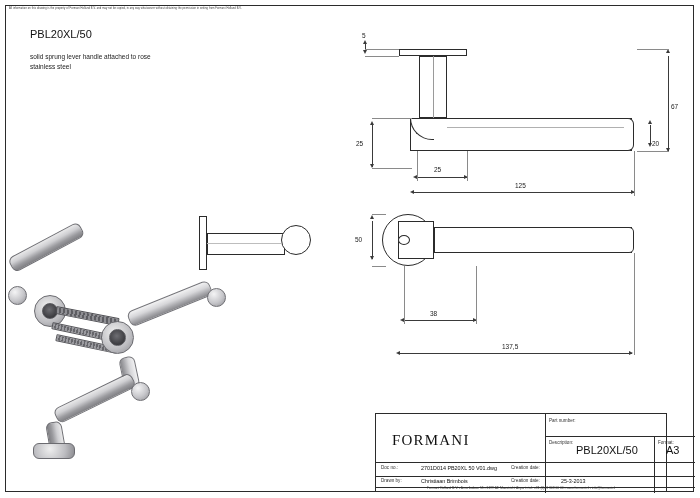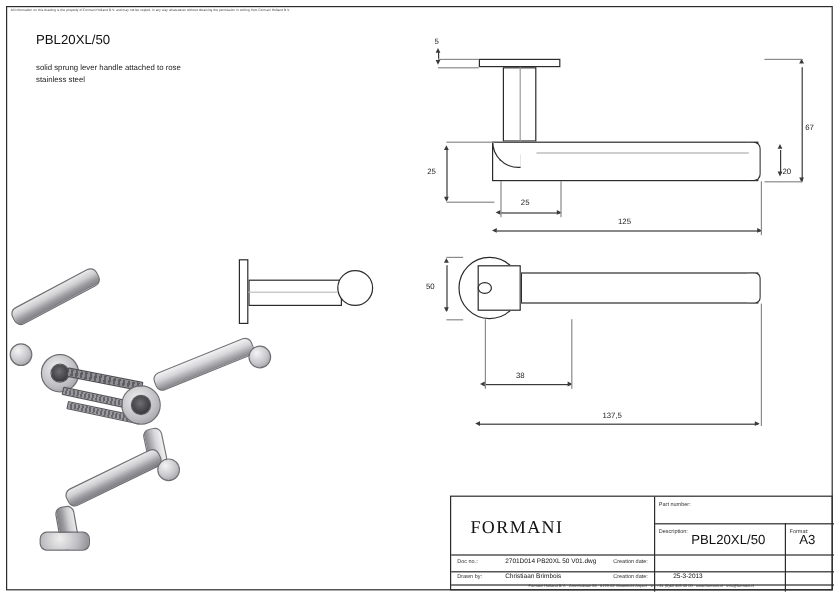--- a/index.html
+++ b/index.html
@@ -29,21 +29,21 @@
 
   .arrow{position:absolute;width:0;height:0;}
   .ar-l{border-top:2px solid transparent;border-bottom:2px solid transparent;border-right:4px solid #3a3a3a;}
   .ar-r{border-top:2px solid transparent;border-bottom:2px solid transparent;border-left:4px solid #3a3a3a;}
   .ar-u{border-left:2px solid transparent;border-right:2px solid transparent;border-bottom:4px solid #3a3a3a;}
   .ar-d{border-left:2px solid transparent;border-right:2px solid transparent;border-top:4px solid #3a3a3a;}
 
   .shape{position:absolute;border:1px solid #2b2b2b;box-sizing:border-box;background:#fff;}
 
   
-  .tb{position:absolute;left:375px;top:413px;width:319px;height:79px;
+  .tb{position:absolute;left:375px;top:413px;width:292px;height:79px;
       border:1px solid #2b2b2b;box-sizing:border-box;}
   .tb .cell{position:absolute;box-sizing:border-box;}
   .tb .bl{border-left:1px solid #2b2b2b;}
   .tb .bt{border-top:1px solid #2b2b2b;}
   .tb .lbl{font-size:4.6px;color:#333;}
   .tb .val{font-size:5.4px;color:#111;}
   .brand{position:absolute;left:16px;top:18px;font-size:15px;letter-spacing:1.2px;color:#111;
          font-family:"Liberation Serif",serif;}
   .pnum{position:absolute;font-size:11px;color:#111;}
   .fmt{position:absolute;font-size:11px;color:#111;}

